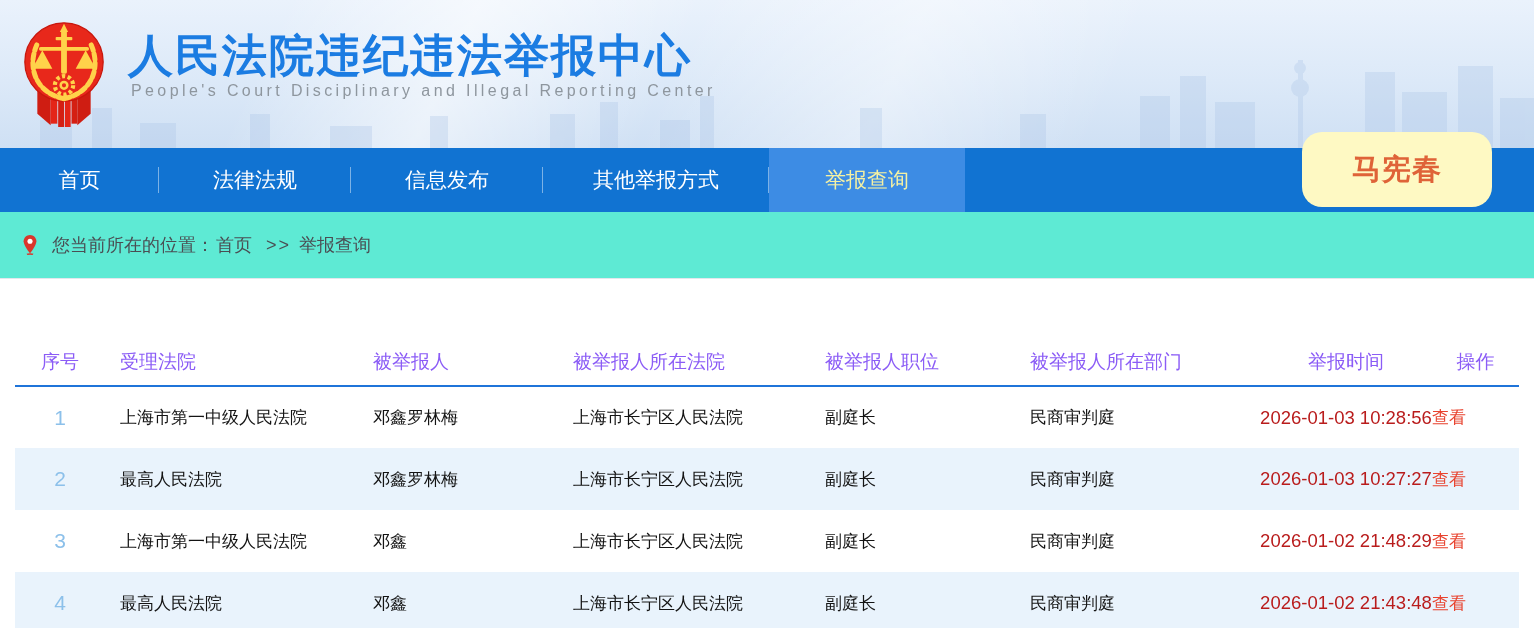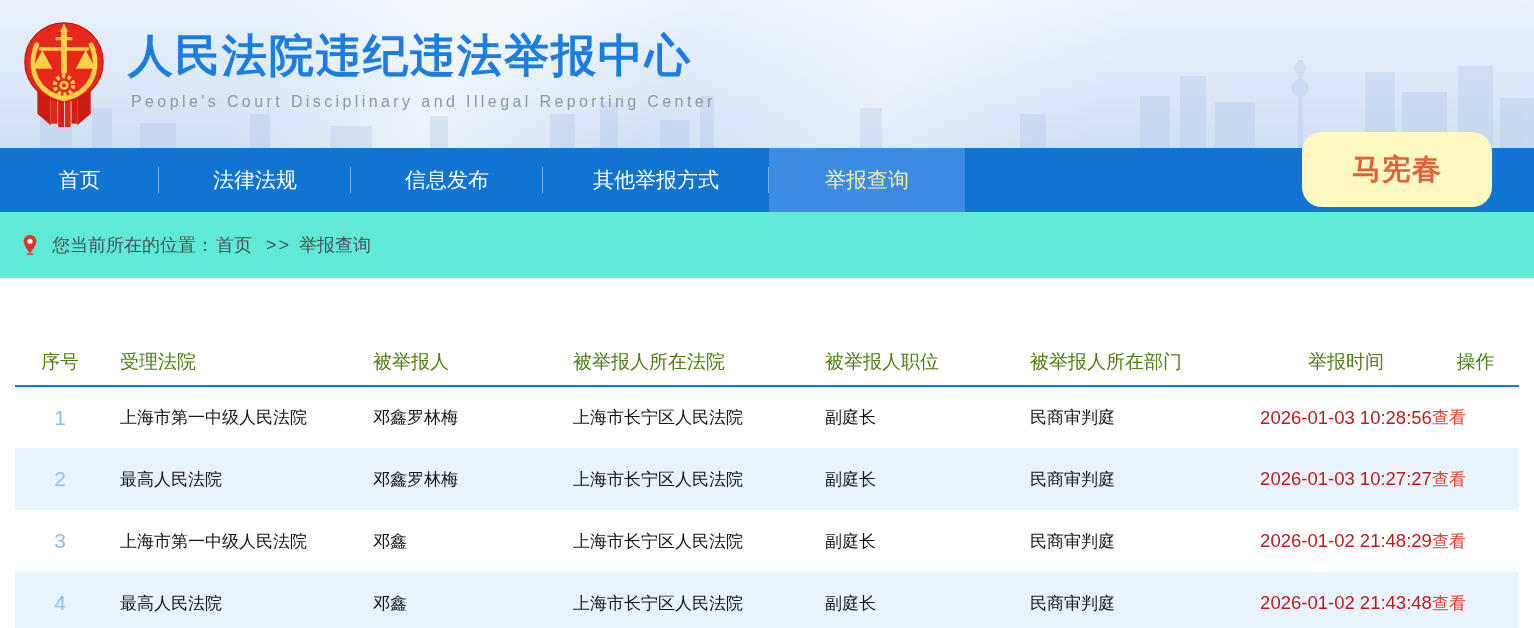--- a/index.html
+++ b/index.html
@@ -20,21 +20,21 @@
     overflow:hidden;
   }
   .skyline { position:absolute; left:0; bottom:0; width:1534px; height:110px; }
   .brand { position:absolute; left:14px; top:8px; display:flex; align-items:flex-start; }
   .logo { width:100px; height:128px; flex:none; }
   .titles { margin-left:14px; padding-top:22px; }
   .title-cn {
     color:#1b7ce2; font-size:45px; font-weight:700; letter-spacing:2px; line-height:1.15;
   }
   .title-en {
-    margin-top:11px; margin-left:3px;
+    margin-top:0; margin-left:3px;
     color:#8e969e; font-size:16px; letter-spacing:3.4px;
   }
 
   
   .main-nav { height:64px; background:#1173d2; position:relative; }
   .nav-items { display:flex; height:64px; }
   .nav-item {
     position:relative;
     display:flex; align-items:center; justify-content:center;
     color:#ffffff; font-size:21px; cursor:pointer; height:64px;
@@ -69,21 +69,21 @@
   .pin-icon { width:18px; height:24px; margin-right:13px; flex:none; }
   .crumb-home { color:#4a4e53; text-decoration:none; margin-left:2px; cursor:pointer; }
   .crumb-sep { margin:0 8px 0 14px; letter-spacing:2px; }
 
   
   .table-wrap { margin:59px 15px 0 15px; }
   table { width:1504px; border-collapse:collapse; table-layout:fixed; }
   col.c1{width:90px;} col.c2{width:250px;} col.c3{width:200px;} col.c4{width:250px;}
   col.c5{width:205px;} col.c6{width:250px;} col.c7{width:172px;} col.c8{width:87px;}
   thead th {
-    color:#4d7c0f; font-size:19px; font-weight:400; text-align:left;
+    color:#8b5cf6; font-size:19px; font-weight:400; text-align:left;
     height:48px; vertical-align:middle;
     border-bottom:2px solid #1f74d9;
   }
   th.center, td.center { text-align:center; }
   td { height:62px; vertical-align:middle; font-size:17px; color:#141414; text-align:left; }
   .pl15 { padding-left:15px; } .pl18 { padding-left:18px; } .pl20 { padding-left:20px; }
   tbody tr.alt { background:#e9f3fc; }
   td.num { color:#8cc0ea; font-size:21px; text-align:center; }
   td.time { text-align:center; font-size:18.5px; color:#b91c1c; }
   td.action { text-align:left; }

